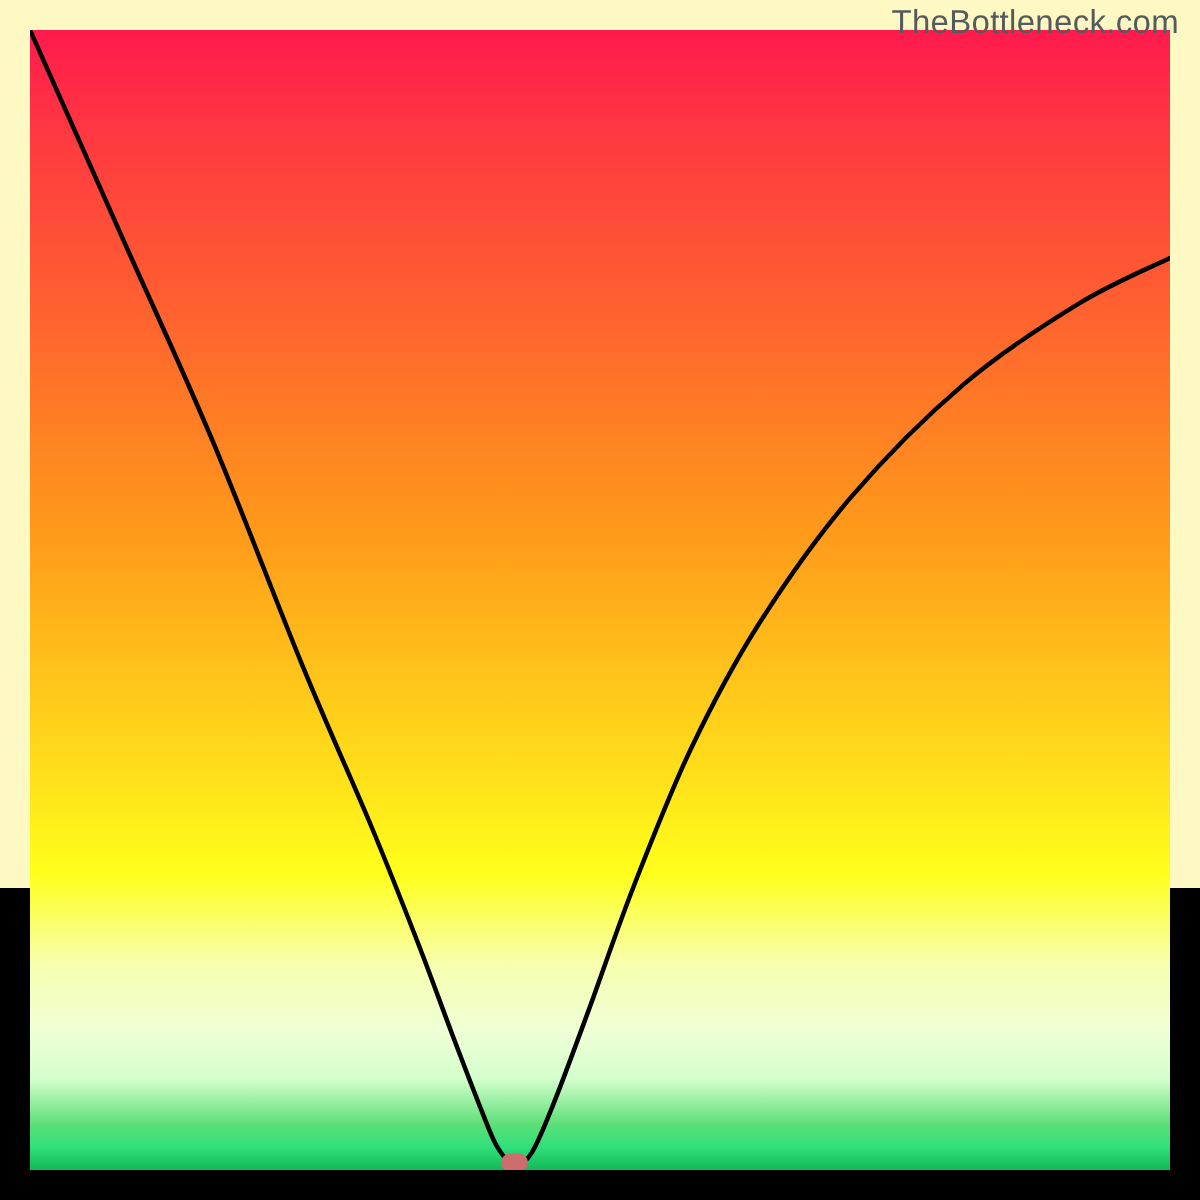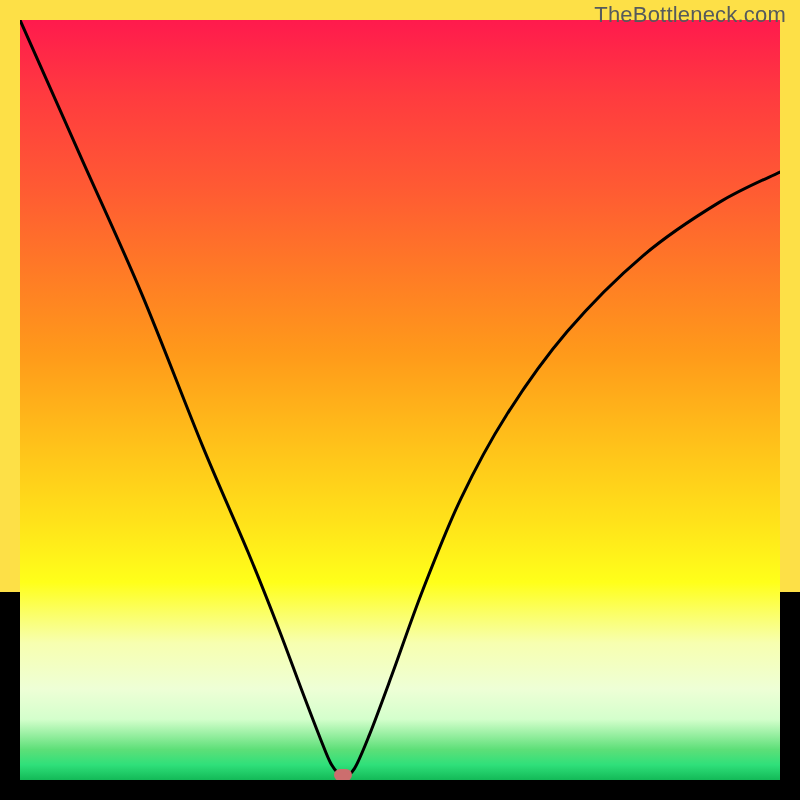--- a/index.html
+++ b/index.html
@@ -8,21 +8,21 @@
     width: 800px;
     height: 800px;
     background: #000;
     font-family: Arial, Helvetica, sans-serif;
     overflow: hidden;
   }
   .frame {
     position: relative;
     width: 800px;
     height: 592px;
-    background: #fde047;
+    background: #fef9c3;
   }
   .plot-area {
     position: absolute;
     left: 20px;
     top: 20px;
     width: 760px;
     height: 760px;
     overflow: hidden;
   }
   .gradient-bg {

